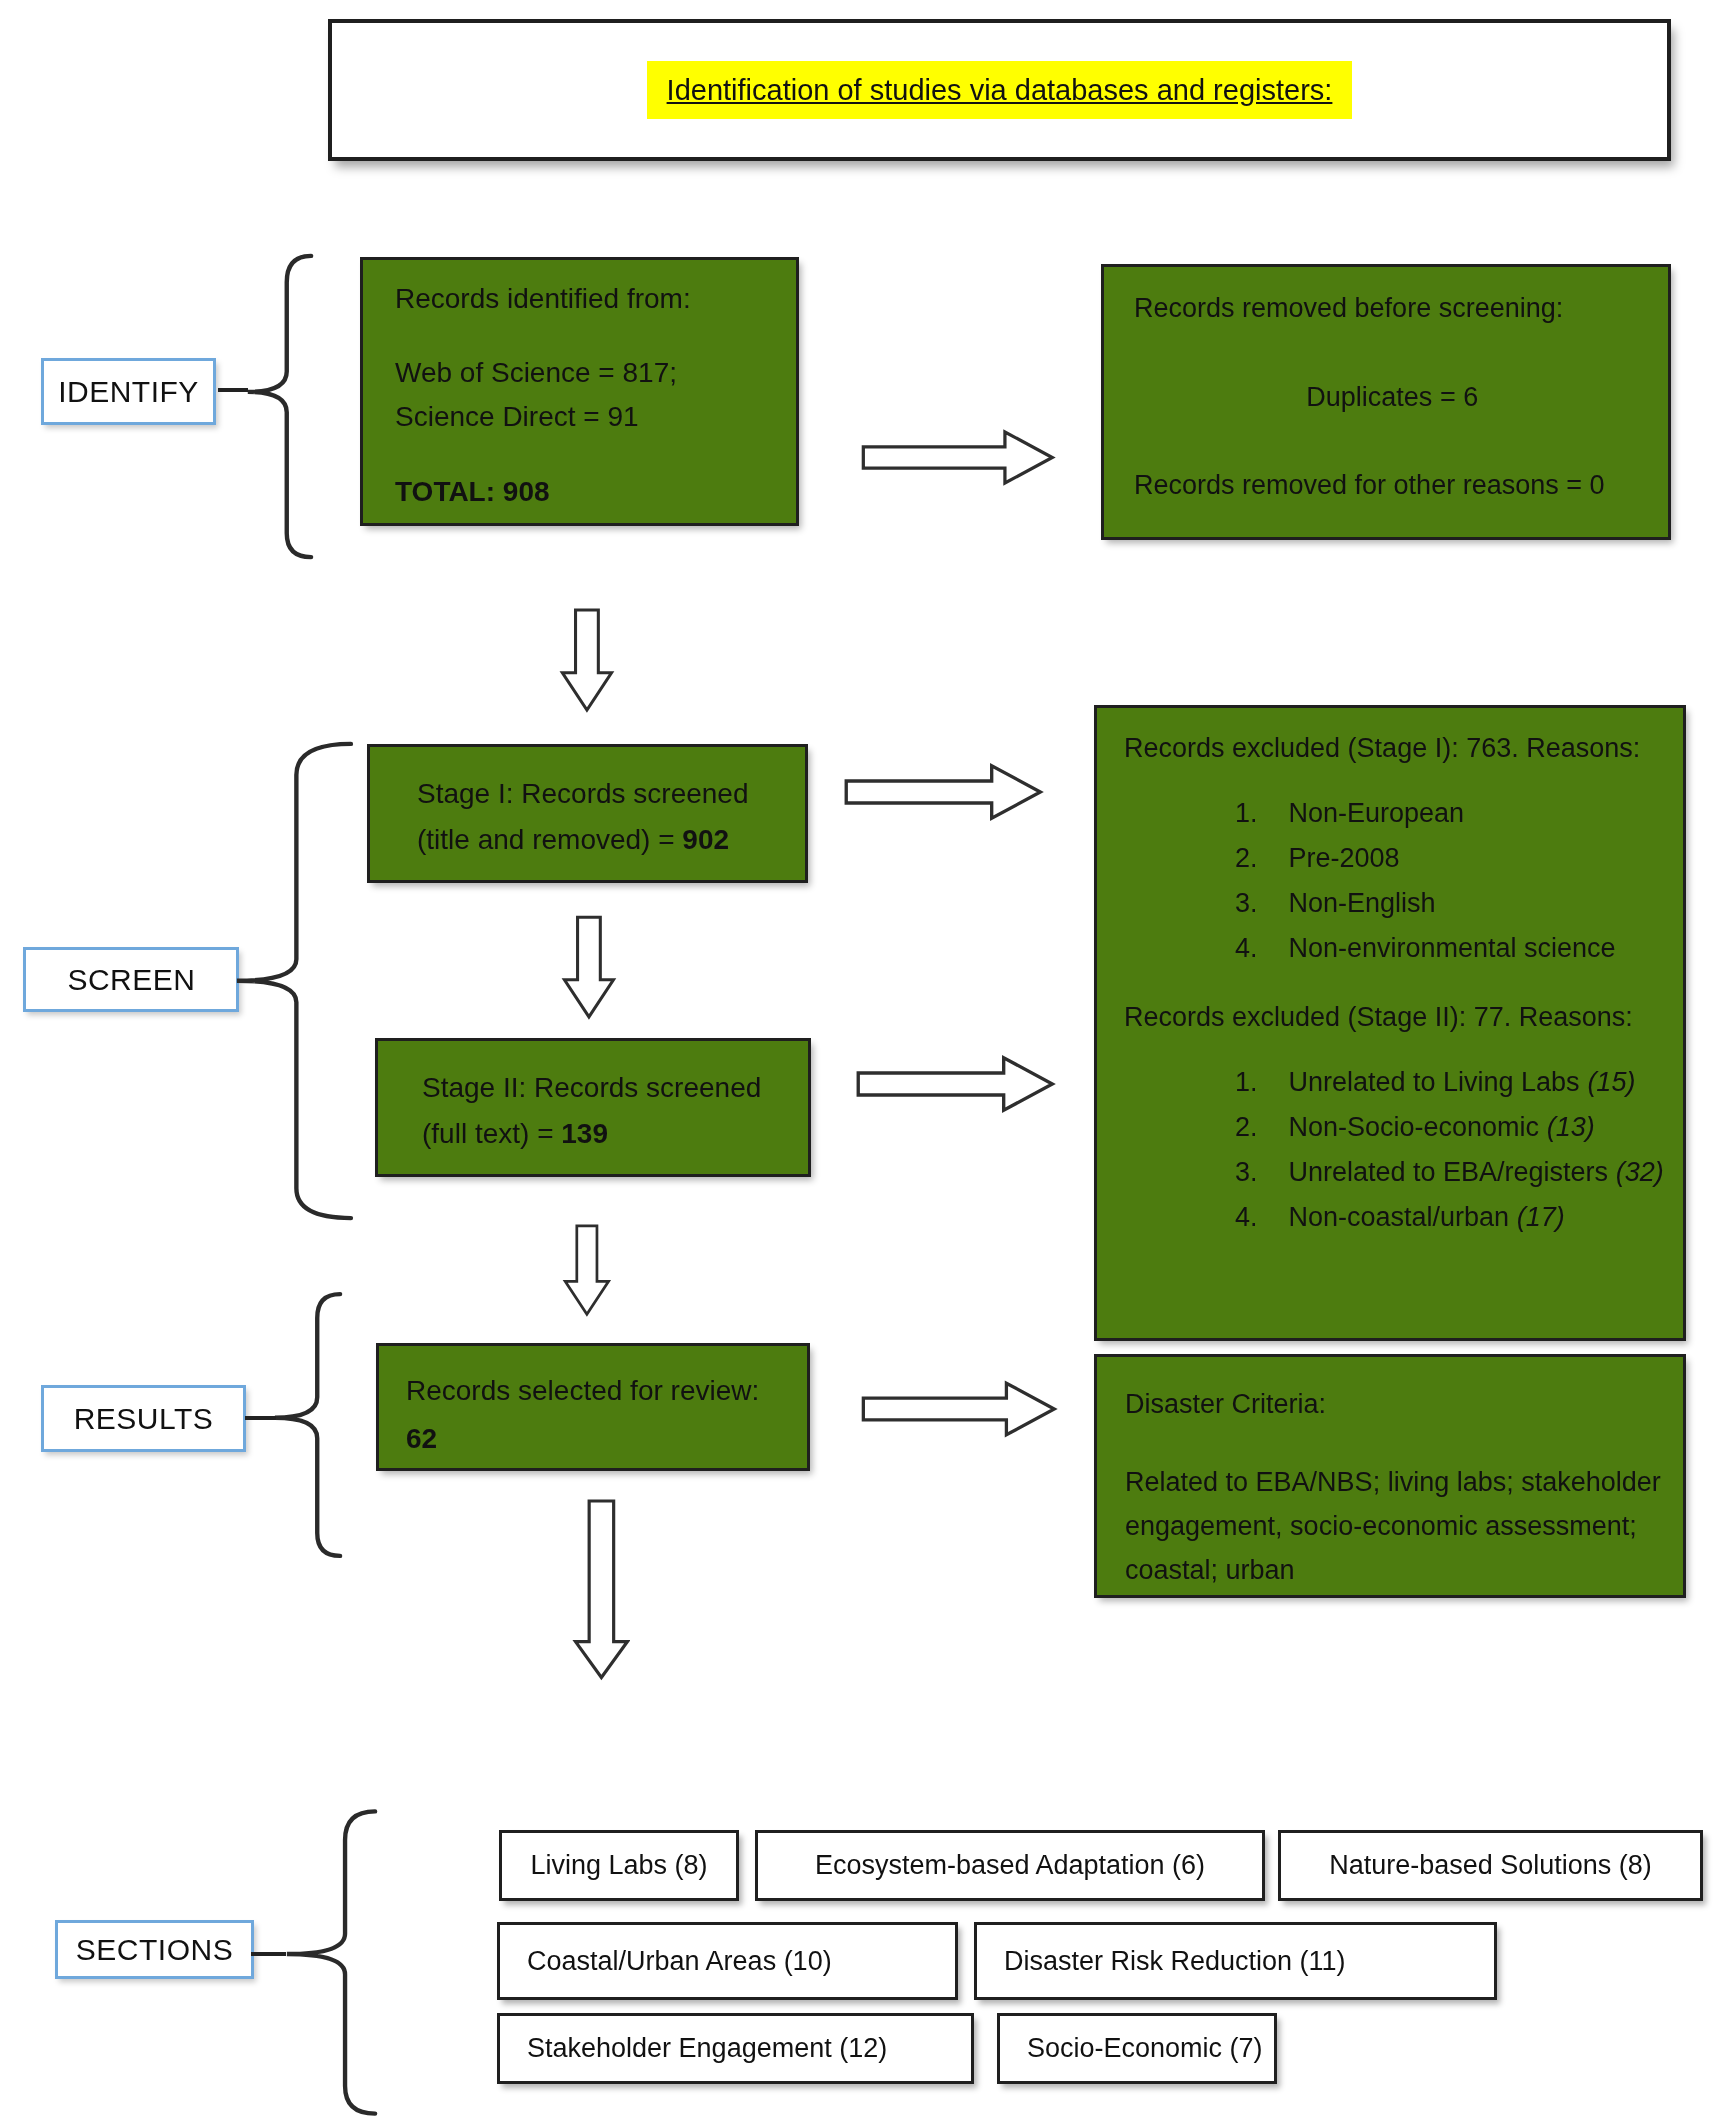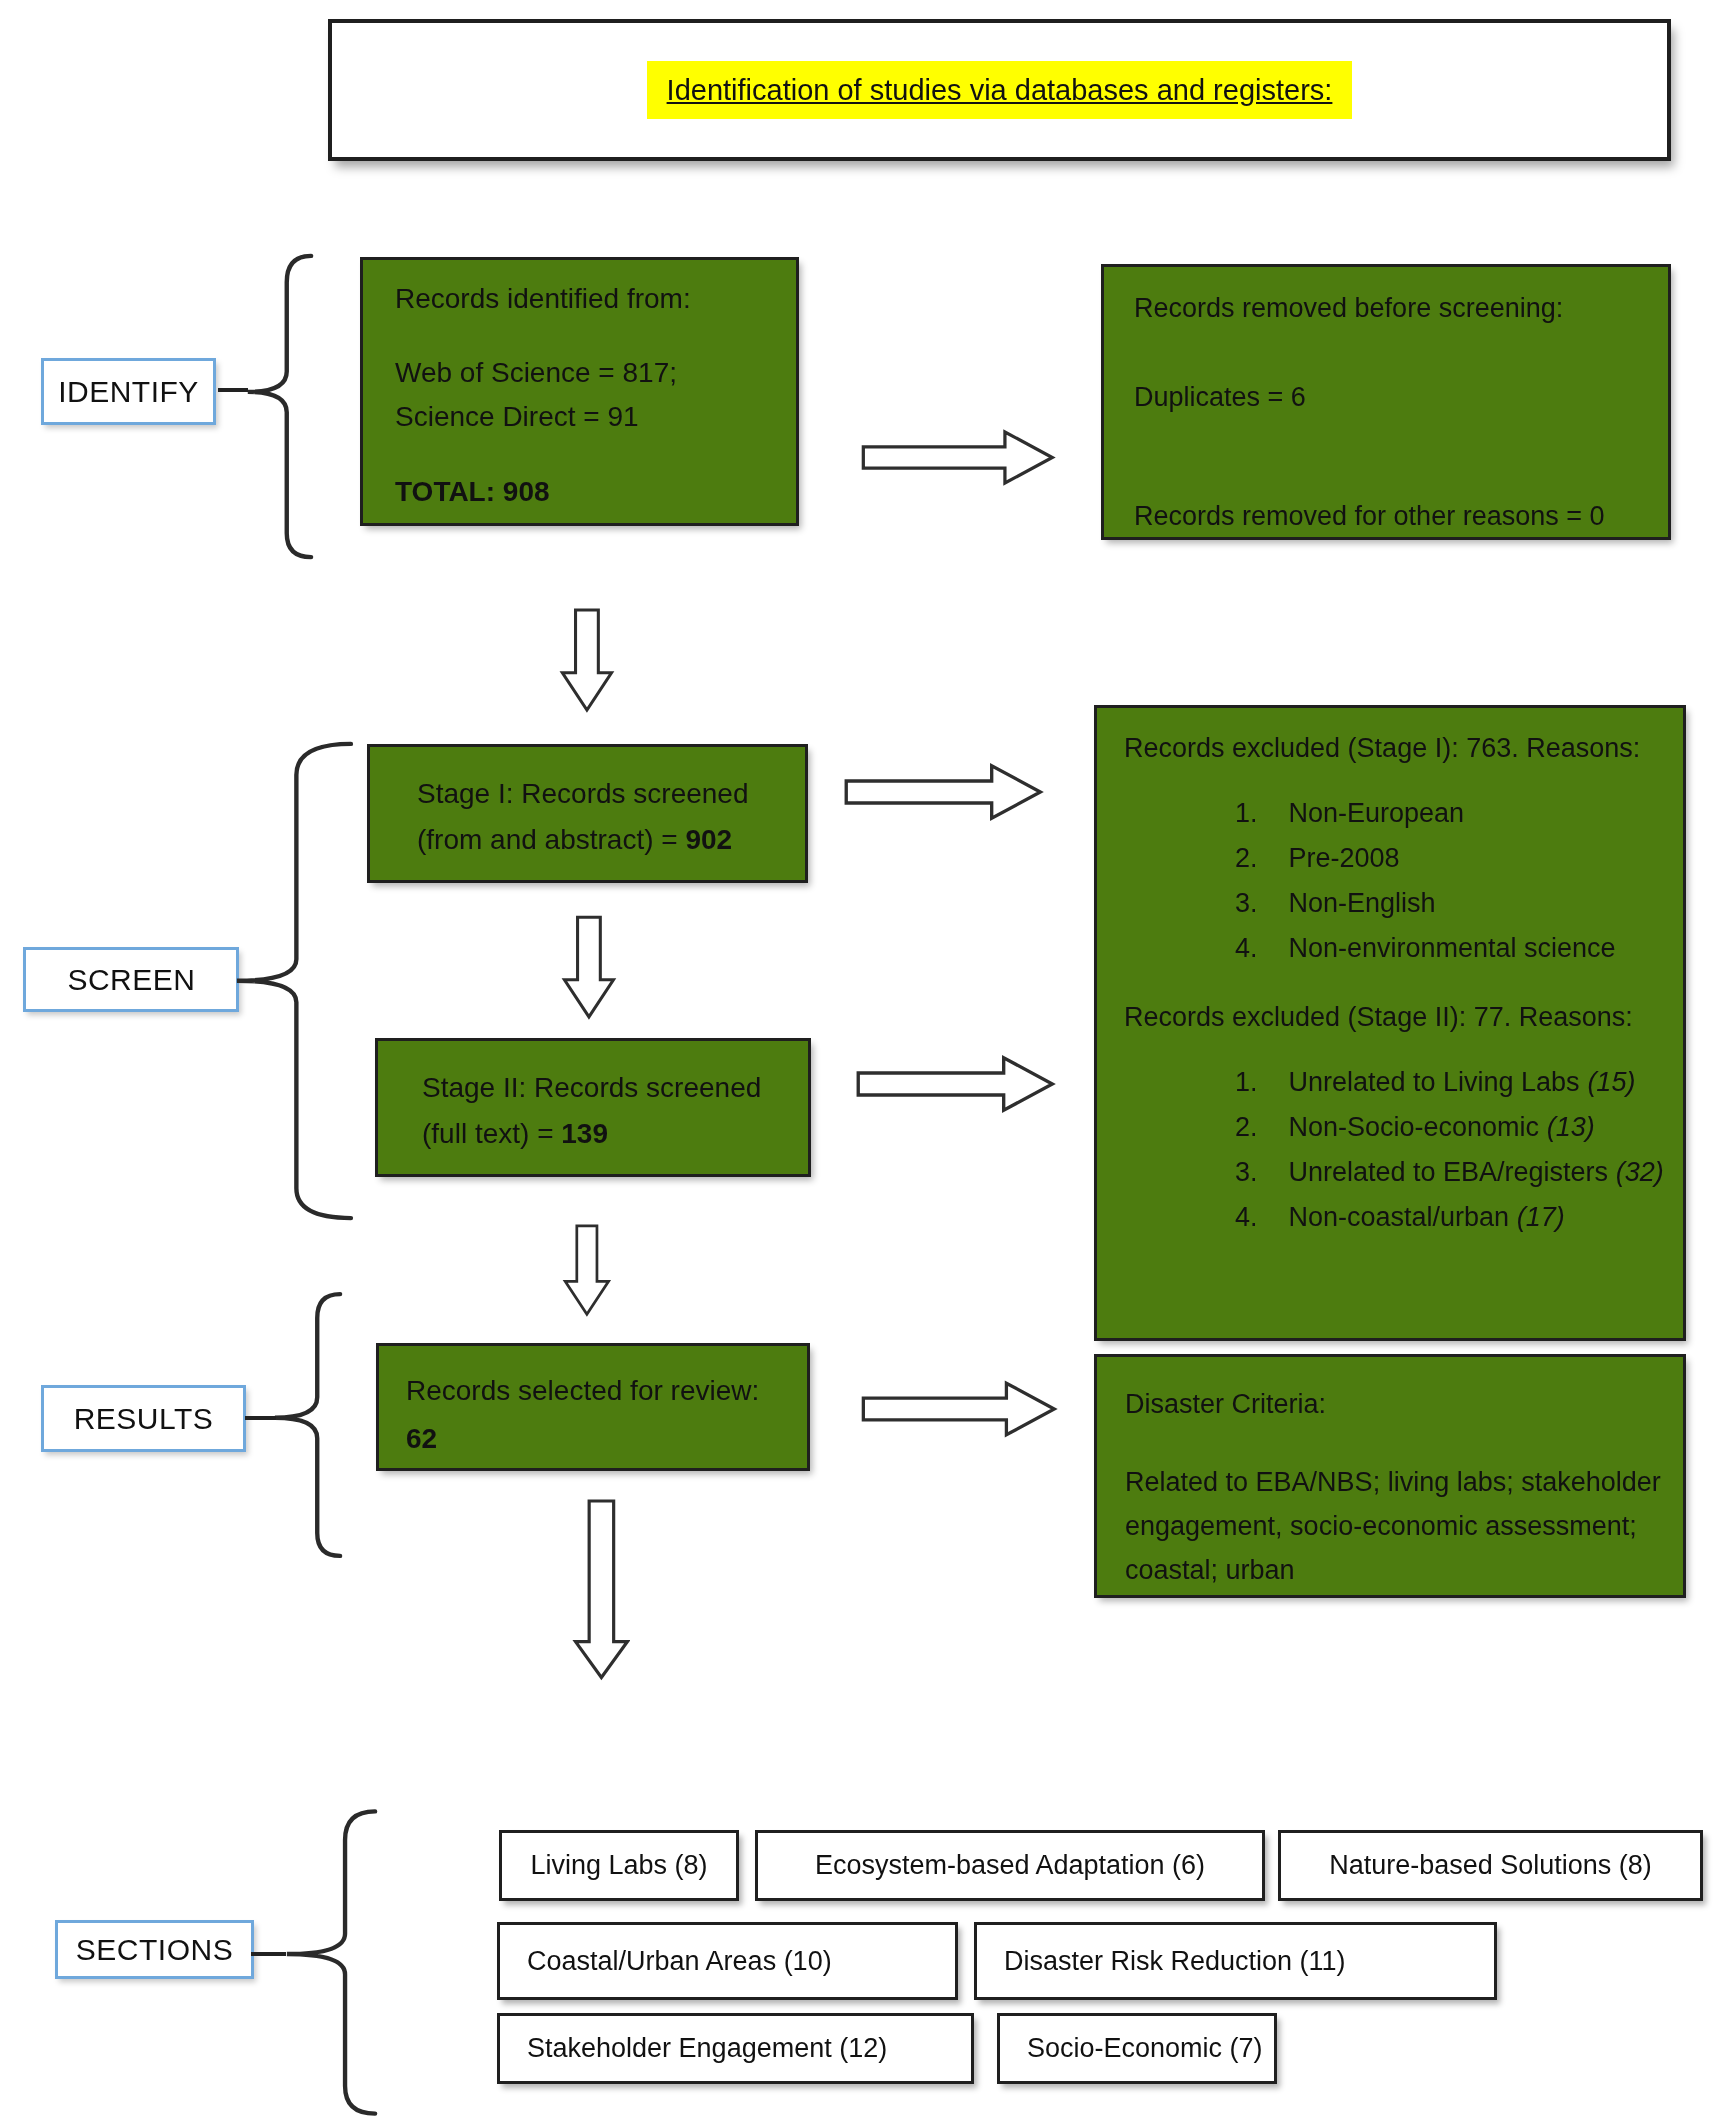--- a/index.html
+++ b/index.html
@@ -24,21 +24,21 @@
   .it{font-style:italic;}
 
   
   #identified-box{left:360px;top:257px;width:439px;height:269px;padding:23.4px 17.5px 0 32px;}
   #identified-box .heading{margin-bottom:36px;}
   #identified-box .src{line-height:44px;}
   #identified-box .total{margin-top:37px;font-weight:700;}
 
   #removed-box{left:1101px;top:264px;width:570px;height:276px;padding:26px 17.5px 0 30px;font-size:27px;}
   #removed-box .heading{margin-bottom:58px;}
-  #removed-box .l1{margin-bottom:88px;}
+  #removed-box .l1{margin-bottom:57px;text-align:center;}
 
   #stage1-box{left:367px;top:744px;width:441px;height:139px;padding:24px 11.7px 0 47px;line-height:46px;}
   #stage2-box{left:375px;top:1038px;width:436px;height:139px;padding:24px 11.7px 0 44px;line-height:46px;}
 
   #excluded-box{left:1094px;top:705px;width:592px;height:636px;padding:25px 13.6px 0 27px;font-size:27px;}
   #excluded-box ol{margin:27px 0 31px 0;padding-left:141px;}
   #excluded-box li{line-height:45px;padding-left:23.4px;}
   #excluded-box .count{margin-left:7.8px;}
 
   #selected-box{left:376px;top:1343px;width:434px;height:128px;padding:20.5px 11.7px 0 27px;line-height:48px;}
@@ -102,21 +102,21 @@
     <div class="l1">Duplicates = 6</div>
     <div class="l2">Records removed for other reasons = 0</div>
   </div>
 
   <svg class="icon" style="left:558px;top:603px;" width="57" height="115" viewBox="0 0 130 240">
     <path d="M40,5 L92,5 L92,148 L122,148 L66,233 L10,148 L40,148 Z" fill="#fff" stroke="#2e2e2e" stroke-width="7"></path>
   </svg>
 
   <div class="box flow-text" id="stage1-box">
     <div>Stage I: Records screened</div>
-    <div><span>(from and abstract) = </span><span class="bold">902</span></div>
+    <div><span>(title and removed) = </span><span class="bold">902</span></div>
   </div>
 
   <svg class="icon" style="left:843px;top:761px;" width="202" height="62" viewBox="0 0 420 130">
     <path d="M5,42 L310,42 L310,10 L412,65 L310,120 L310,88 L5,88 Z" fill="#fff" stroke="#2e2e2e" stroke-width="7"></path>
   </svg>
 
   <div class="box" id="excluded-box">
     <div class="heading">Records excluded (Stage I): 763. Reasons:</div>
     <ol>
       <li>Non-European</li>

